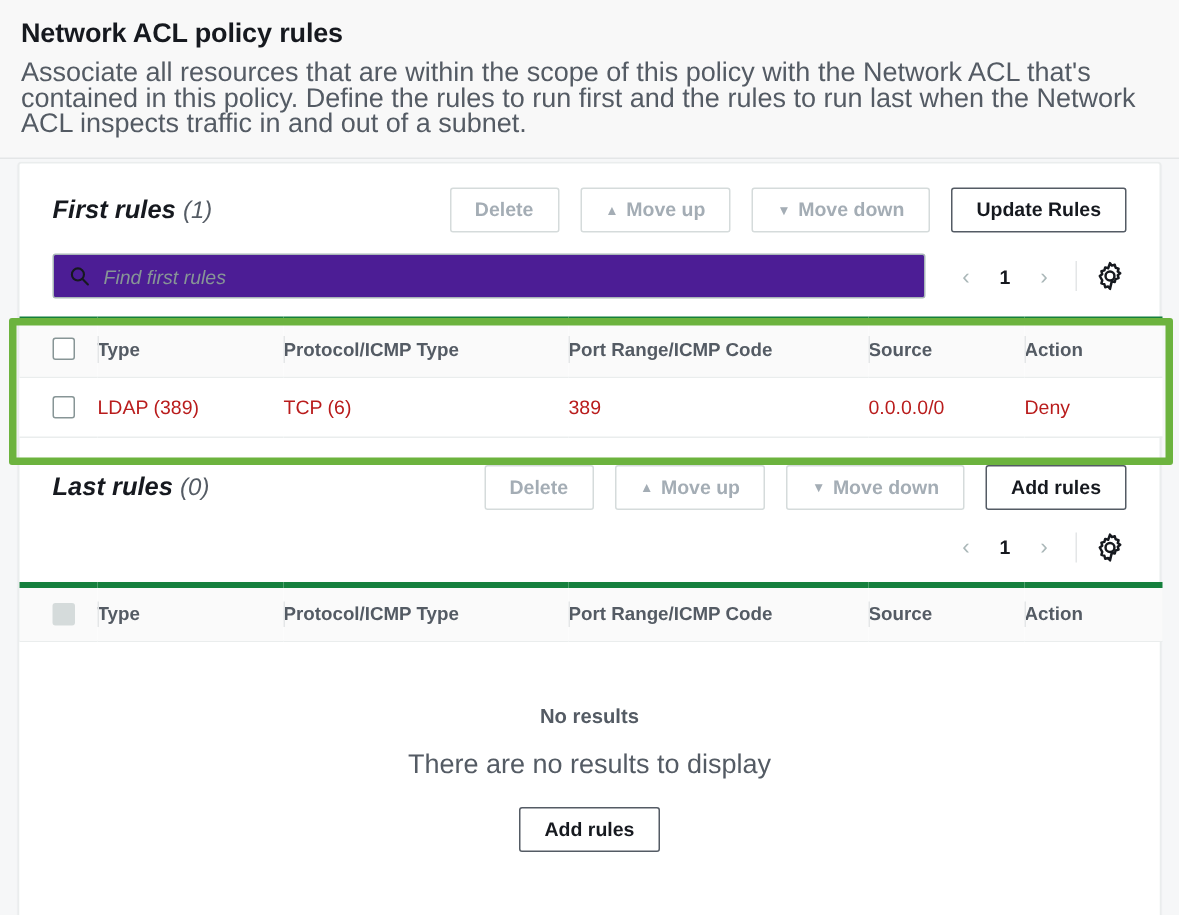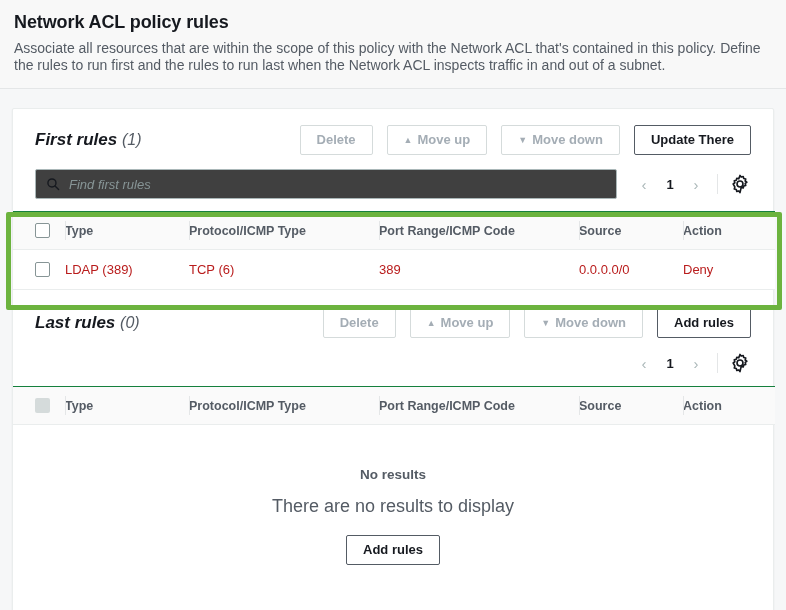--- a/index.html
+++ b/index.html
@@ -26,21 +26,21 @@
     border-bottom: 1px solid #e4e6e7;
   }
   .page-title {
     font-size: 18px;
     font-weight: bold;
     color: #16191f;
     letter-spacing: -0.1px;
     margin-bottom: 7px;
   }
   .page-desc {
-    font-size: 14px;
+    font-size: 18px;
     line-height: 17px;
     color: #545b64;
     max-width: 760px;
   }
 
   
   .card {
     position: absolute;
     left: 12px;
     top: 108px;
@@ -111,21 +111,21 @@
     align-items: center;
     padding: 8px 22px 12px 22px;
   }
   .search-box {
     flex: 1;
     display: flex;
     align-items: center;
     height: 30px;
     border: 1px solid #aab7b8;
     border-radius: 2px;
-    background: #404040;
+    background: #4c1d95;
     padding: 0 10px;
     max-width: 582px;
   }
   .search-icon {
     width: 14px;
     height: 14px;
     margin-right: 9px;
     flex: none;
     color: #16191f;
   }
@@ -171,21 +171,21 @@
   }
 
   
   .tbl {
     width: 100%;
     border-collapse: collapse;
     table-layout: fixed;
   }
   .tbl thead th {
     background: #fafafa;
-    border-top: 1px solid #15803d;
+    border-top: 4px solid #15803d;
     border-bottom: 1px solid #eaeded;
     font-size: 12.5px;
     font-weight: bold;
     color: #545b64;
     text-align: left;
     padding: 10px 0;
     height: 38px;
     position: relative;
   }
   .tbl thead th.divider::before {
@@ -280,21 +280,21 @@
         <span class="count">(1)</span>
       </div>
       <div class="toolbar-actions">
         <button class="btn btn-disabled">Delete</button>
         <button class="btn btn-disabled">
           <span class="arrow">▲</span><span>Move up</span>
         </button>
         <button class="btn btn-disabled">
           <span class="arrow">▼</span><span>Move down</span>
         </button>
-        <button class="btn btn-normal">Update There</button>
+        <button class="btn btn-normal">Update Rules</button>
       </div>
     </div>
 
     <div class="filter-row">
       <div class="search-box">
         <svg class="search-icon" viewBox="0 0 16 16" fill="none" stroke="currentColor" stroke-width="1.6">
           <circle cx="6.8" cy="6.8" r="4.6"></circle>
           <line x1="10.3" y1="10.3" x2="14.4" y2="14.4" stroke-linecap="round"></line>
         </svg>
         <span class="search-placeholder">Find first rules</span>

